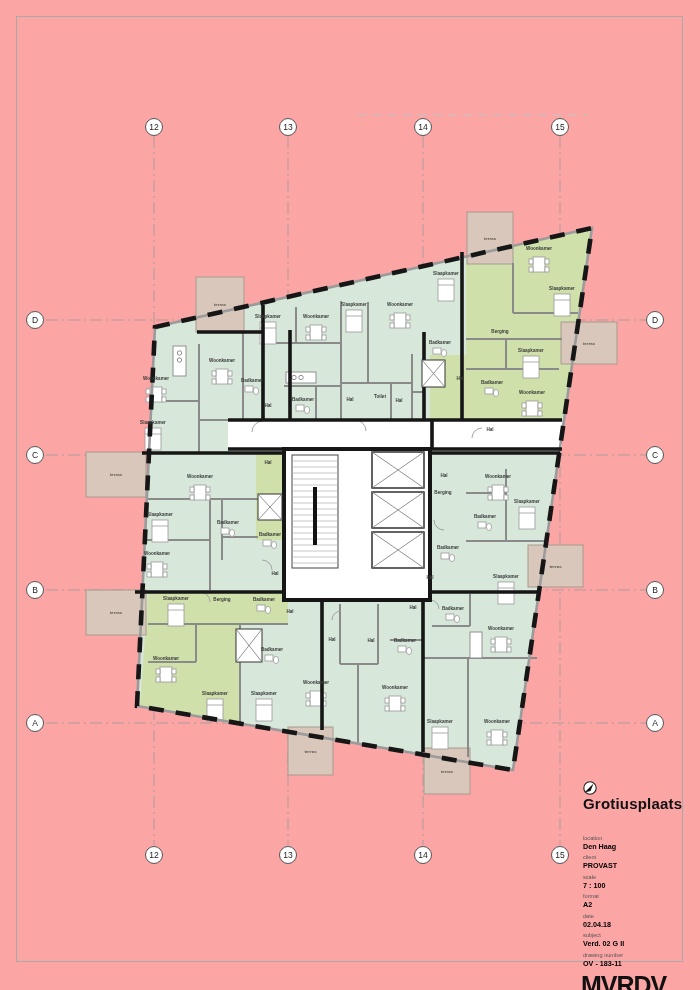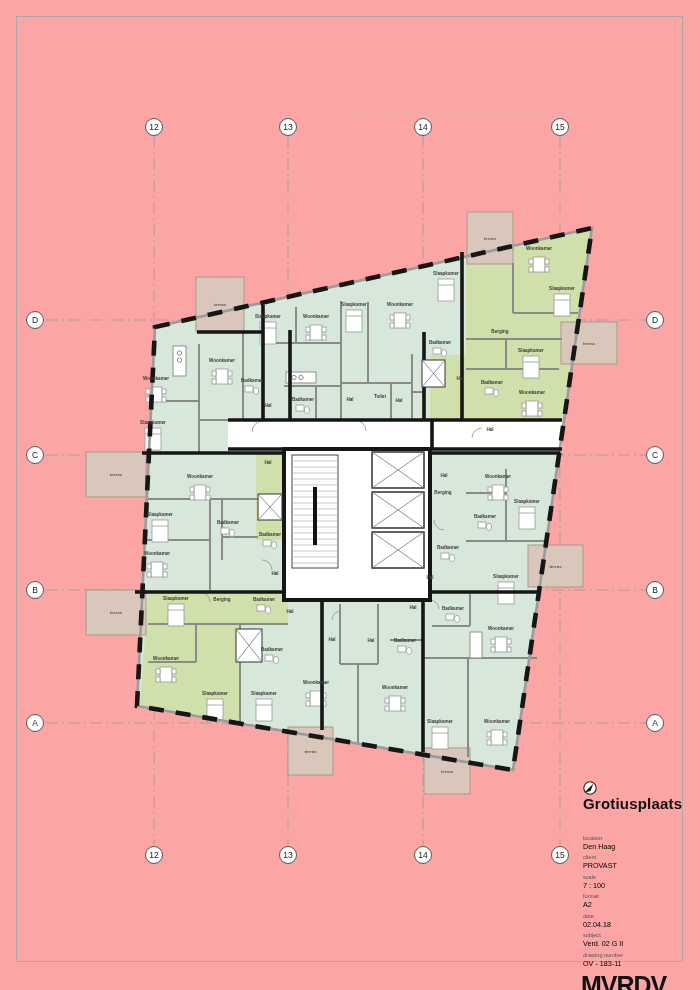--- a/index.html
+++ b/index.html
@@ -7,21 +7,21 @@
          font-family:"Liberation Sans",sans-serif;}
   .frame{position:absolute;left:16px;top:16px;width:667px;height:946px;
          border:1px solid #a9a9a9;box-sizing:border-box;}
   svg{position:absolute;left:0;top:0;}
   text{font-family:"Liberation Sans",sans-serif;}
   
   .titleblock{position:absolute;left:583px;top:795px;width:100px;color:#111;}
   .tb-title{font-size:15px;font-weight:bold;letter-spacing:.2px;margin:0 0 23px 0;}
   .tb-field{margin:0 0 3.5px 0;}
   .tb-label{font-size:5.6px;color:#555;line-height:1.25;}
-  .tb-value{font-size:7.2px;font-weight:normal;color:#000;line-height:1.25;}
+  .tb-value{font-size:7.2px;font-weight:bold;color:#000;line-height:1.25;}
   .tb-logo{font-size:25px;font-weight:bold;letter-spacing:-1px;margin:2px 0 0 -2px;}
 </style>
 </head>
 <body>
 
 <div class="sheet">
   <div class="frame"></div>
 
   <svg id="plan-svg" width="700" height="990" viewBox="0 0 700 990">
 

